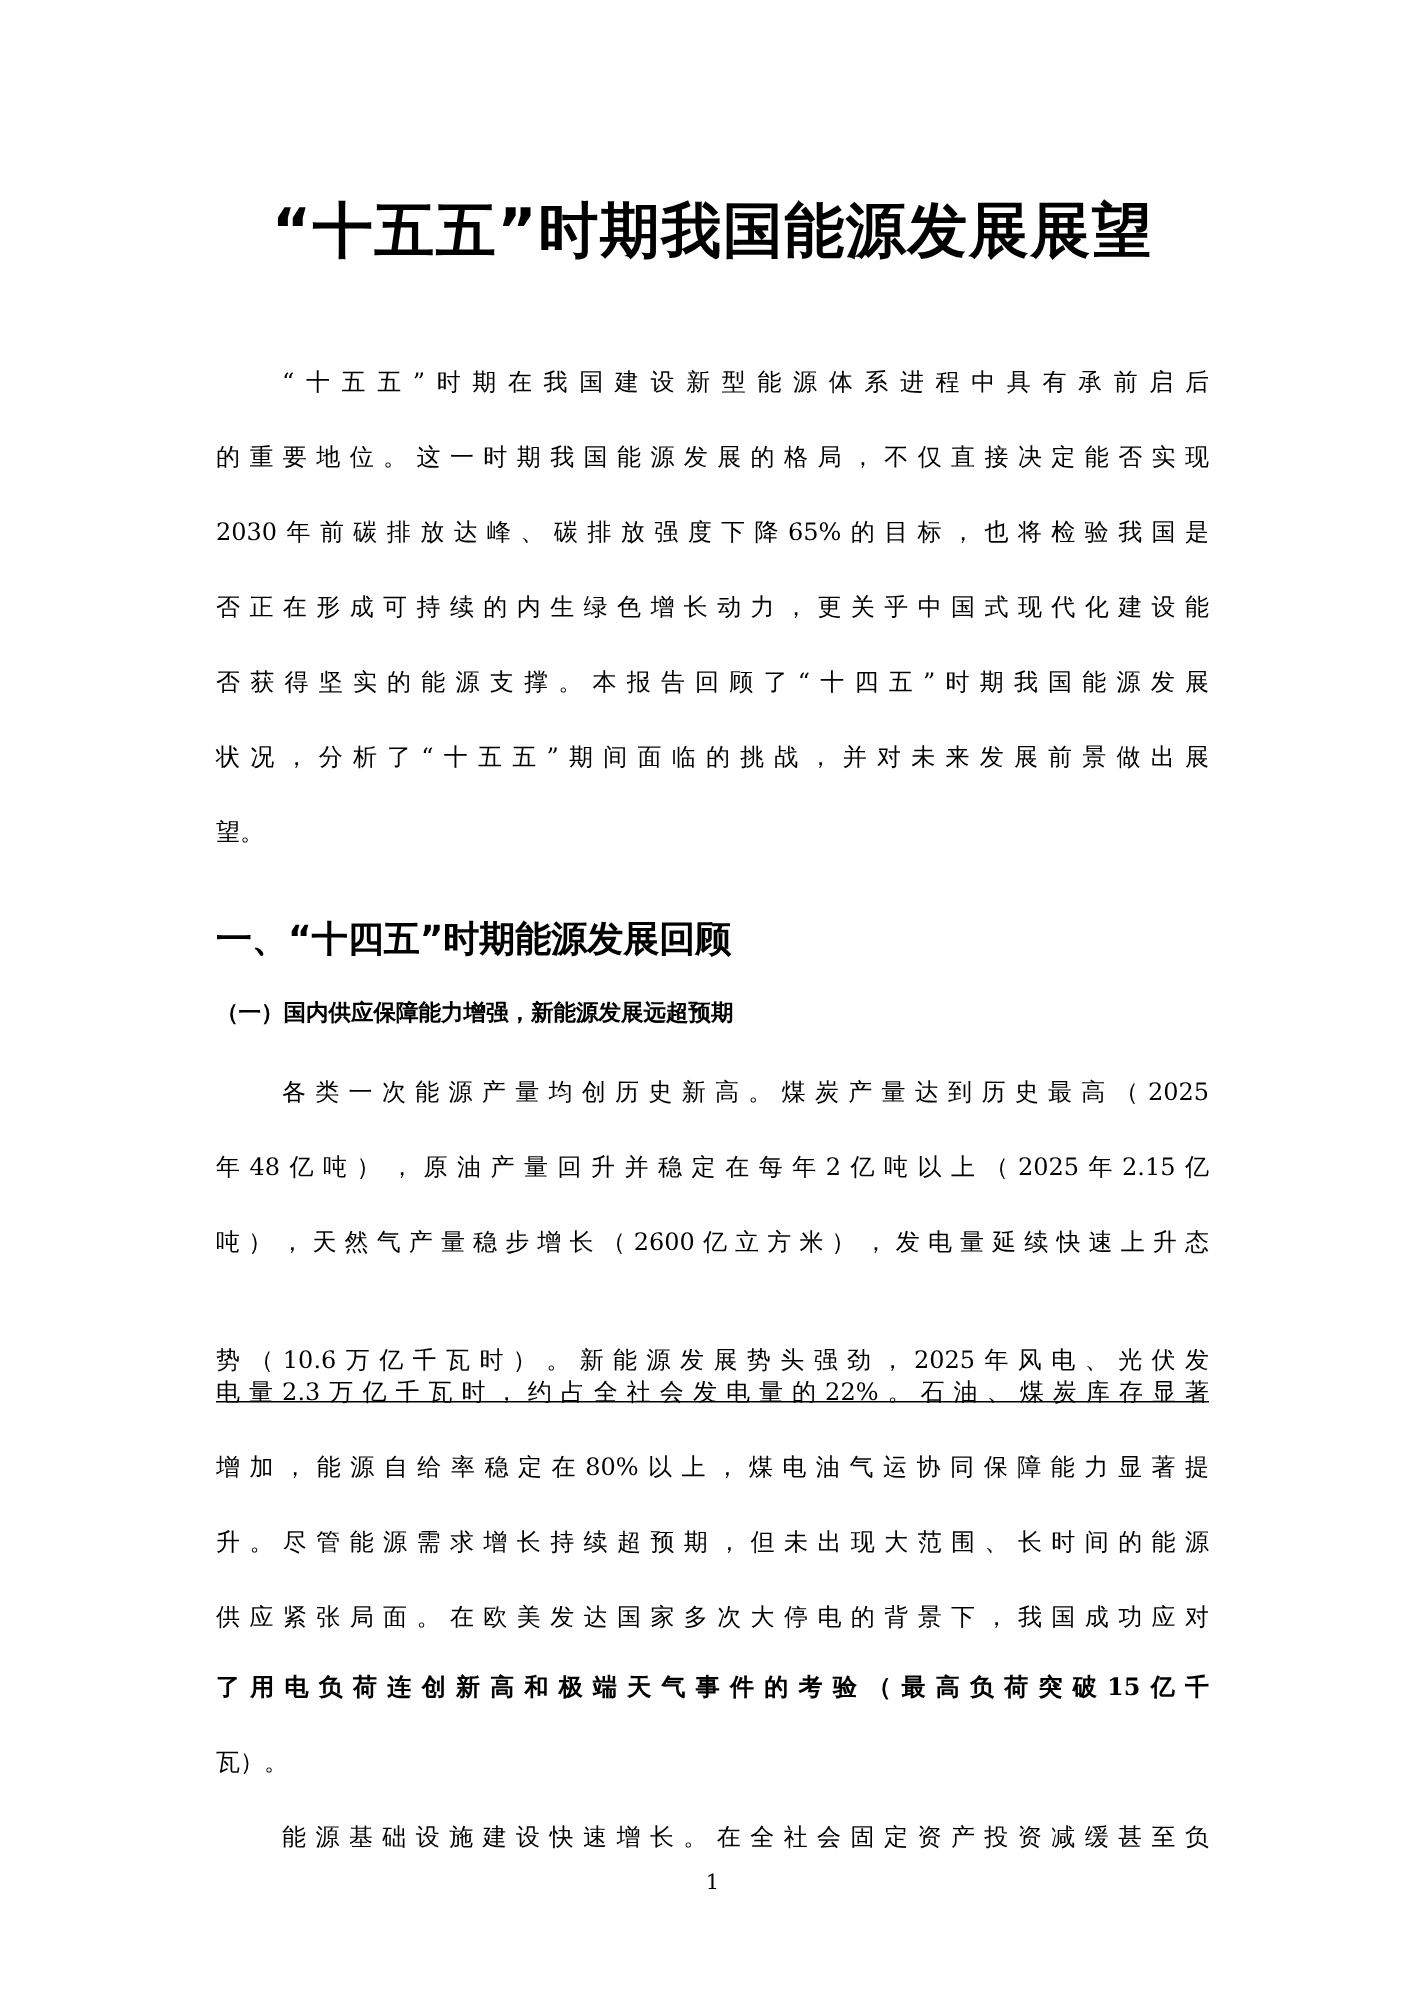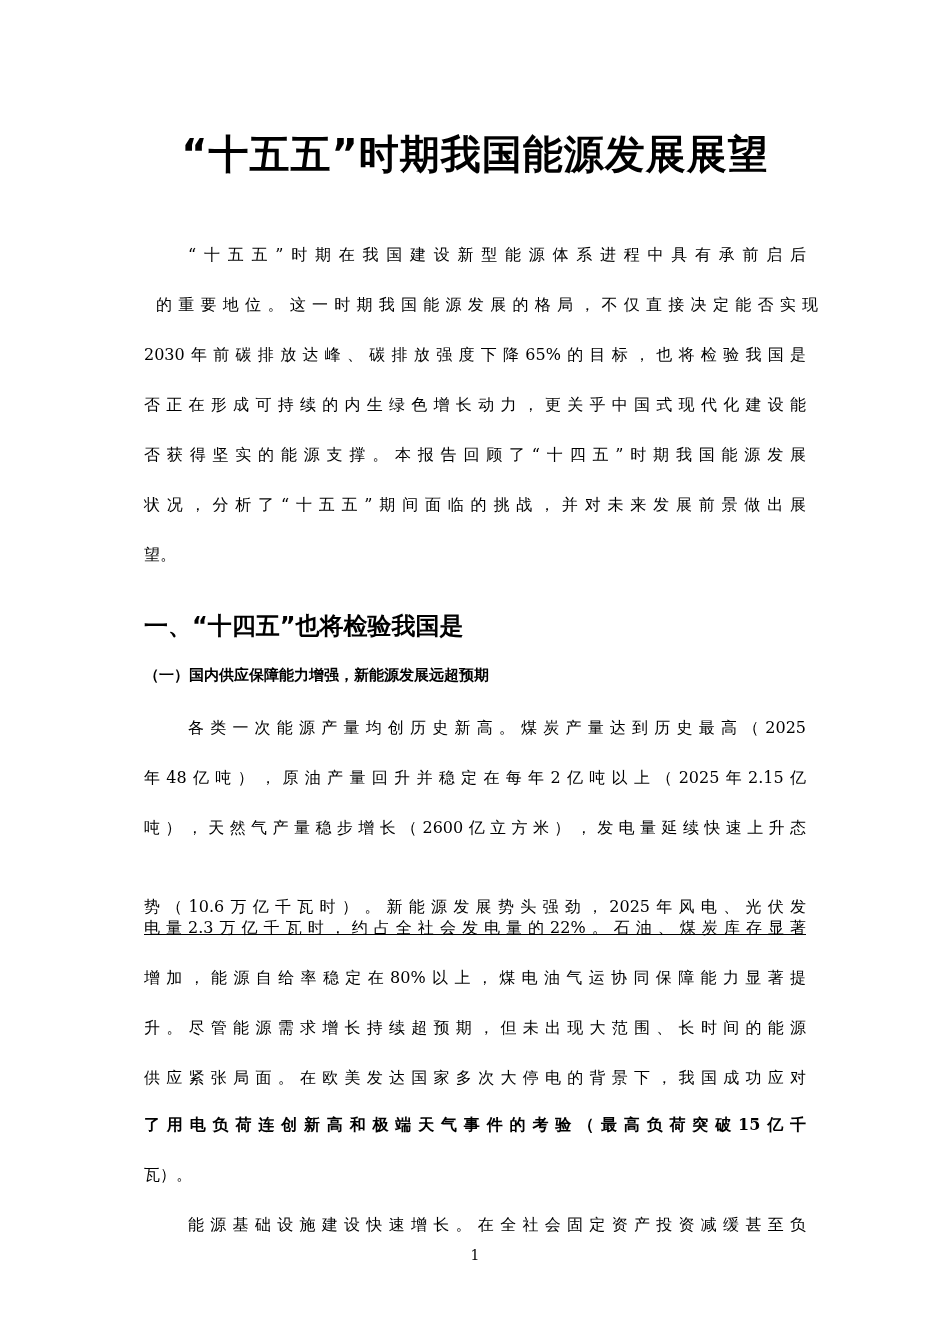--- a/index.html
+++ b/index.html
@@ -83,29 +83,29 @@
   </style>
 </head>
 <body>
 
 <div class="page">
 
   <div class="title">“十五五”时期我国能源发展展望</div>
 
   <div>
     <div class="line indent" style="top:240px;">“十五五”时期在我国建设新型能源体系进程中具有承前启后</div>
-    <div class="line" style="top:290px;margin-left:12px;">的重要地位。这一时期我国能源发展的格局，不仅直接决定能否实现</div>
+    <div class="line" style="top:290px;">的重要地位。这一时期我国能源发展的格局，不仅直接决定能否实现</div>
     <div class="line" style="top:340px;">2030年前碳排放达峰、碳排放强度下降65%的目标，也将检验我国是</div>
     <div class="line" style="top:390px;">否正在形成可持续的内生绿色增长动力，更关乎中国式现代化建设能</div>
     <div class="line" style="top:440px;">否获得坚实的能源支撑。本报告回顾了“十四五”时期我国能源发展</div>
     <div class="line" style="top:490px;">状况，分析了“十五五”期间面临的挑战，并对未来发展前景做出展</div>
     <div class="line last" style="top:540px;">望。</div>
   </div>
 
-  <div class="h1">一、“十四五”也将检验我国是</div>
+  <div class="h1">一、“十四五”时期能源发展回顾</div>
 
   <div class="h2">（一）国内供应保障能力增强，新能源发展远超预期</div>
 
   <div>
     <div class="line indent" style="top:713px;">各类一次能源产量均创历史新高。煤炭产量达到历史最高（2025</div>
     <div class="line" style="top:763px;">年48亿吨），原油产量回升并稳定在每年2亿吨以上（2025年2.15亿</div>
     <div class="line" style="top:813px;">吨），天然气产量稳步增长（2600亿立方米），发电量延续快速上升态</div>
     <div class="line" style="top:863px;margin-top:29px;">势（10.6万亿千瓦时）。新能源发展势头强劲，2025年风电、光伏发</div>
     <div class="line" style="top:913px;text-decoration:underline;">电量2.3万亿千瓦时，约占全社会发电量的22%。石油、煤炭库存显著</div>
     <div class="line" style="top:963px;">增加，能源自给率稳定在80%以上，煤电油气运协同保障能力显著提</div>

